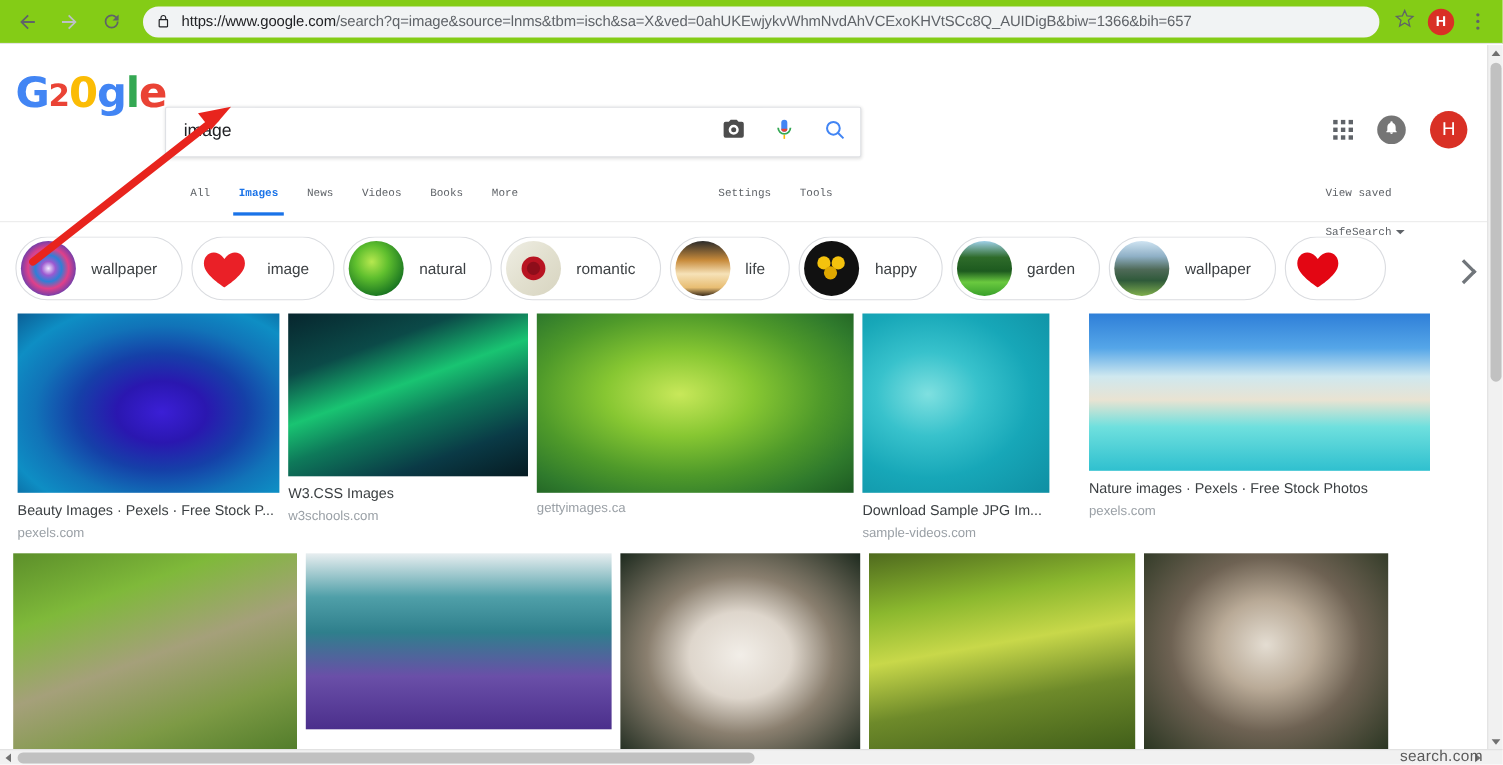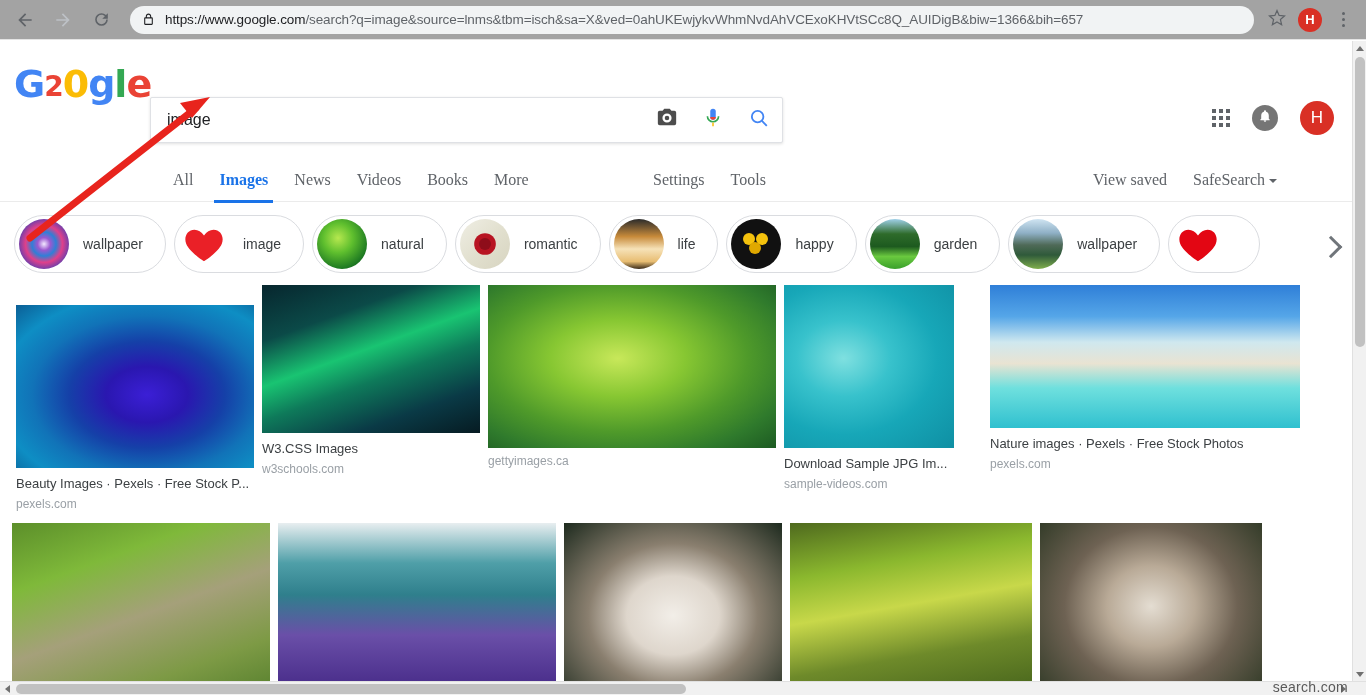--- a/index.html
+++ b/index.html
@@ -8,21 +8,21 @@
     width: 1366px; height: 695px;
     overflow: hidden;
     font-family: "Liberation Sans", sans-serif;
     background: #ffffff;
   }
 
   
   .browser-bar {
     position: absolute; top: 0; left: 0;
     width: 1366px; height: 40px;
-    background: #a3a3a3;
+    background: #84cc16;
     display: flex; align-items: center;
     border-bottom: 1px solid #e4e4e4;
   }
   .nav-btn {
     width: 30px; height: 30px;
     display: flex; align-items: center; justify-content: center;
     border-radius: 50%;
     flex: 0 0 auto;
   }
   .nav-btn svg { display: block; }
@@ -135,36 +135,36 @@
   }
 
   
   .navrow {
     position: absolute; left: 0; top: 118px;
     width: 1352px; height: 43px;
     border-bottom: 1px solid #ebebeb;
   }
   .tabs { position: absolute; left: 160px; top: 0; display: flex; }
   .tab {
-    font-size: 16px; color: #5f6368;
+    font-size: 10px; color: #5f6368;
     padding: 12px 13px 13px 13px;
     cursor: pointer;
-    font-family: Liberation Serif, serif;
+    font-family: Liberation Mono, monospace;
     position: relative;
   }
   .tab.active { color: #1a73e8; font-weight: bold; }
   .tab.active::after {
     content: ""; position: absolute;
     left: 8px; right: 8px; bottom: -1px;
     height: 3px; background: #1a73e8;
   }
   .tools { position: absolute; left: 640px; top: 0; display: flex; }
   .tools .tab { color: #5f6368; }
   .navright {
-    position: absolute; right: 62px; top: 0; display: flex; align-items: center;
+    position: absolute; right: 62px; top: 0; display: flex; align-items: flex-start; flex-direction: column;
   }
   .navright .tab { color: #5f6368; }
   .caret-dn {
     display: inline-block; width: 0; height: 0;
     border-left: 4px solid transparent;
     border-right: 4px solid transparent;
     border-top: 4px solid #5f6368;
     margin-left: 4px; vertical-align: middle;
   }
 
@@ -499,21 +499,21 @@
       </div>
 
     </div>
     <div class="chip-arrow"></div>
   </div>
 
   <div class="results">
 
     <div class="res-row row1">
 
-      <div class="res-item" style="width:238px;margin-top:20px;">
+      <div class="res-item" style="width:238px;">
         <div class="res-thumb" style="width:238px;height:163px;background:radial-gradient(ellipse at 55% 55%, #3b1fd6 0%, #2a17b0 22%, #1540a8 42%, #1173b8 62%, #0e8ec4 80%, #0b5f96 100%);"></div>
         <div class="res-title">Beauty Images · Pexels · Free Stock P...</div>
         <div class="res-src">pexels.com</div>
       </div>
 
       <div class="res-item" style="width:218px;">
         <div class="res-thumb" style="width:218px;height:148px;background:linear-gradient(160deg,#07262e 0%,#0b4a48 25%,#19c472 45%,#0e7a5a 60%,#0a3a46 80%,#061b22 100%);"></div>
         <div class="res-title">W3.CSS Images</div>
         <div class="res-src">w3schools.com</div>
       </div>

